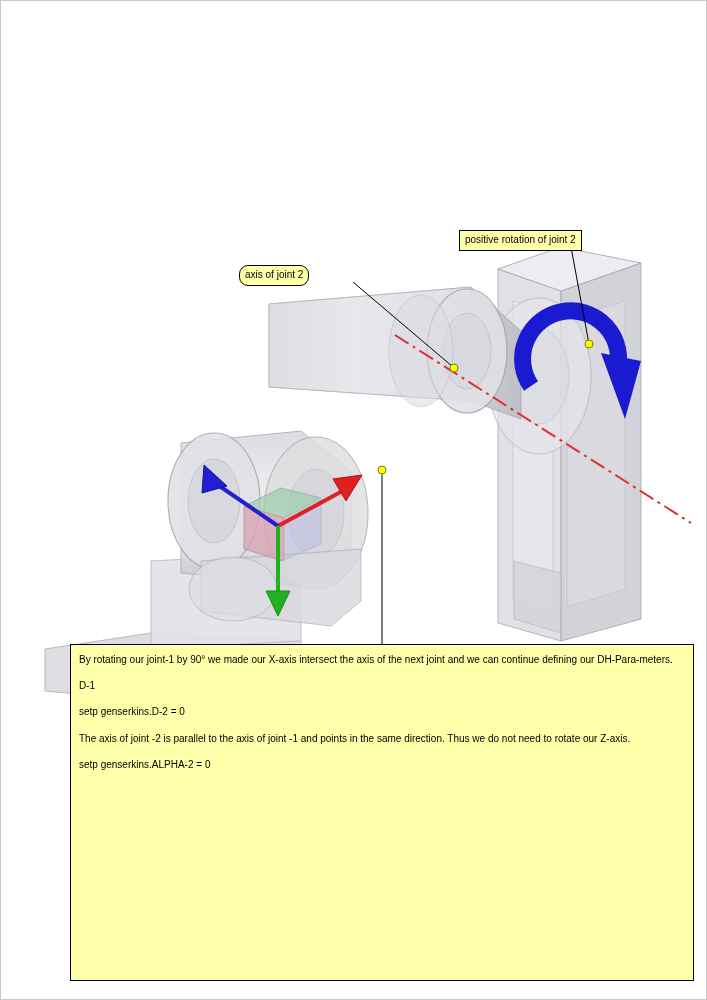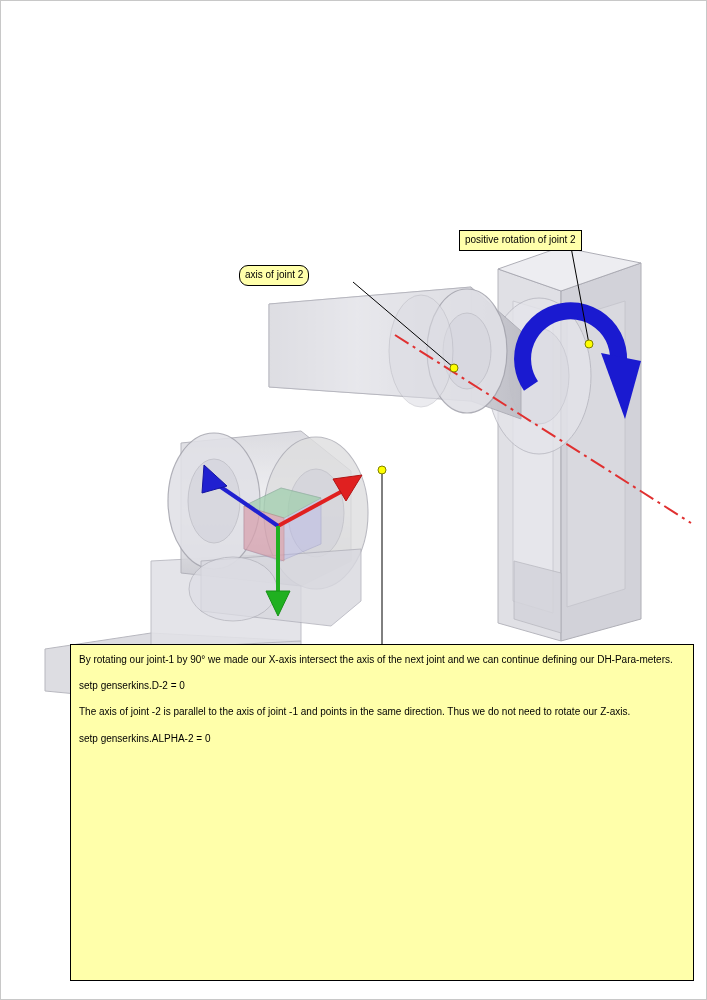--- a/index.html
+++ b/index.html
@@ -174,18 +174,19 @@
       <circle cx="381" cy="469" r="4" fill="#ffff00" stroke="#808000" stroke-width="1"></circle>
     </g>
   </svg>
 
   <div class="callout" id="label-axis-joint2">axis of joint 2</div>
 
   <div class="callout" id="label-positive-rotation">positive rotation of joint 2</div>
 
   <div id="explanation-box">
     <p>By rotating our joint-1 by 90° we made our X-axis intersect the axis of the next joint and we can continue defining our DH-Para-meters.</p>
+    <p>D-1</p>
     <p>setp genserkins.D-2 = 0</p>
     <p>The axis of joint -2 is parallel to the axis of joint -1 and points in the same direction. Thus we do not need to rotate our Z-axis.</p>
     <p>setp genserkins.ALPHA-2 = 0</p>
   </div>
 
 </div>
 
 </body></html>

